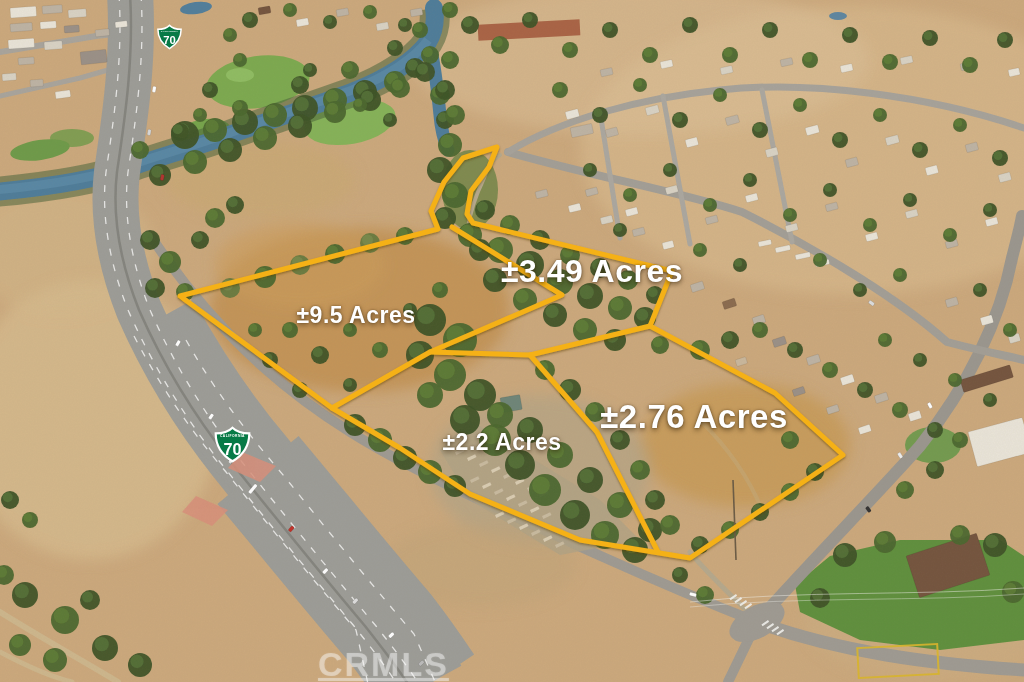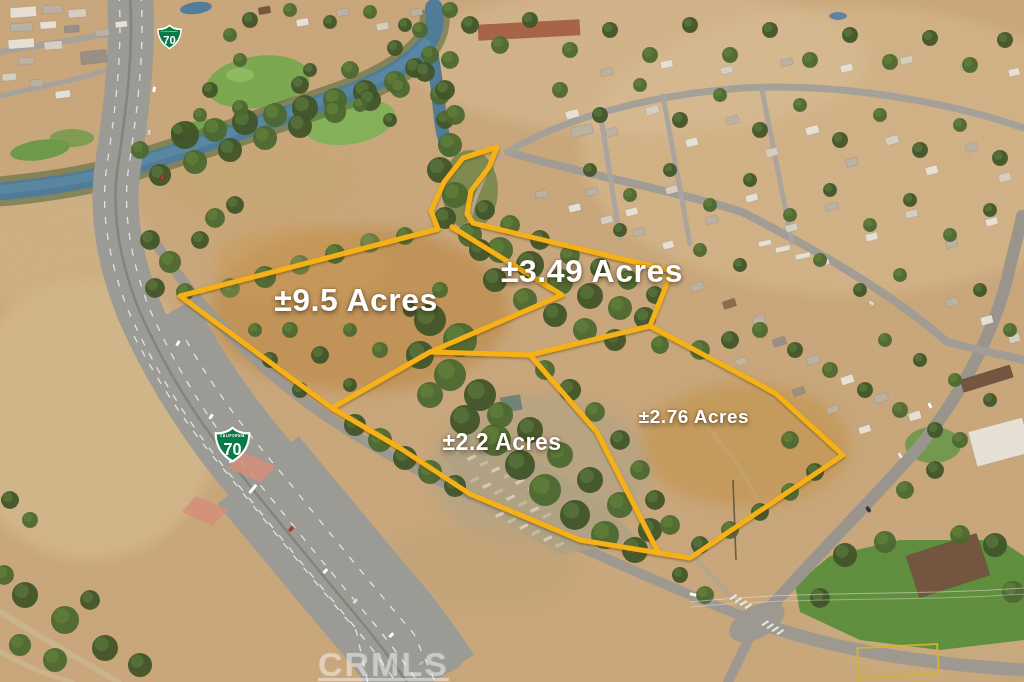--- a/index.html
+++ b/index.html
@@ -682,24 +682,24 @@
 
     <g fill="none" stroke="#F5B119" stroke-width="5" stroke-linejoin="round" stroke-linecap="round" filter="url(#lineShadow)">
       <path d="M180,296 L438,229 L431,211 L444,182 L463,158 L497,147 L489,167 L471,191 L467,214 L473,223 L672,271 L650,326 L775,393 L843,455 L690,558 L580,540 L470,494 L400,448 L332,408 Z"></path>
       <path d="M452,227 L562,295 L430,352 L332,408"></path>
       <path d="M650,326 L530,355 L430,352"></path>
       <path d="M530,355 L597,432 L658,552"></path>
     </g>
   </svg>
 
   <div class="overlay">
-    <div class="acre-label" style="left:356px;top:300px;font-size:32px;">±9.5 Acres</div>
+    <div class="acre-label" style="left:356px;top:315px;font-size:23px;">±9.5 Acres</div>
     <div class="acre-label" style="left:592px;top:271px;font-size:32px;">±3.49 Acres</div>
     <div class="acre-label" style="left:502px;top:442px;font-size:23px;">±2.2 Acres</div>
-    <div class="acre-label" style="left:694px;top:417px;font-size:19px;">±2.76 Acres</div>
+    <div class="acre-label" style="left:694px;top:417px;font-size:33px;">±2.76 Acres</div>
 
     <div class="shield" style="left:156px;top:24px;width:27px;">
       <svg width="27" height="26" viewBox="0 0 36 34">
         <path class="st-path" fill="#077A46" d="M18,1.5 C14.5,5 8.5,6.8 2.5,6.8 C2.5,15.5 5.5,25 18,32.5 C30.5,25 33.5,15.5 33.5,6.8 C27.5,6.8 21.5,5 18,1.5 Z"></path>
         <text class="st-state" x="18" y="10">CALIFORNIA</text>
         <text class="st-num" x="18" y="26.5">70</text>
       </svg>
     </div>
 
     <div class="shield" style="left:213px;top:426px;width:39px;">

